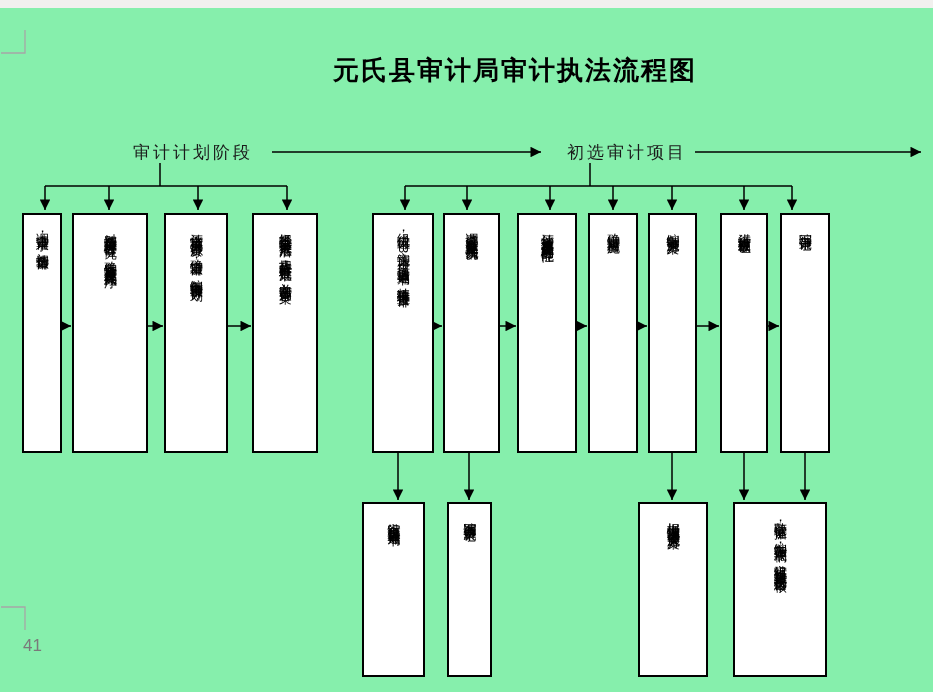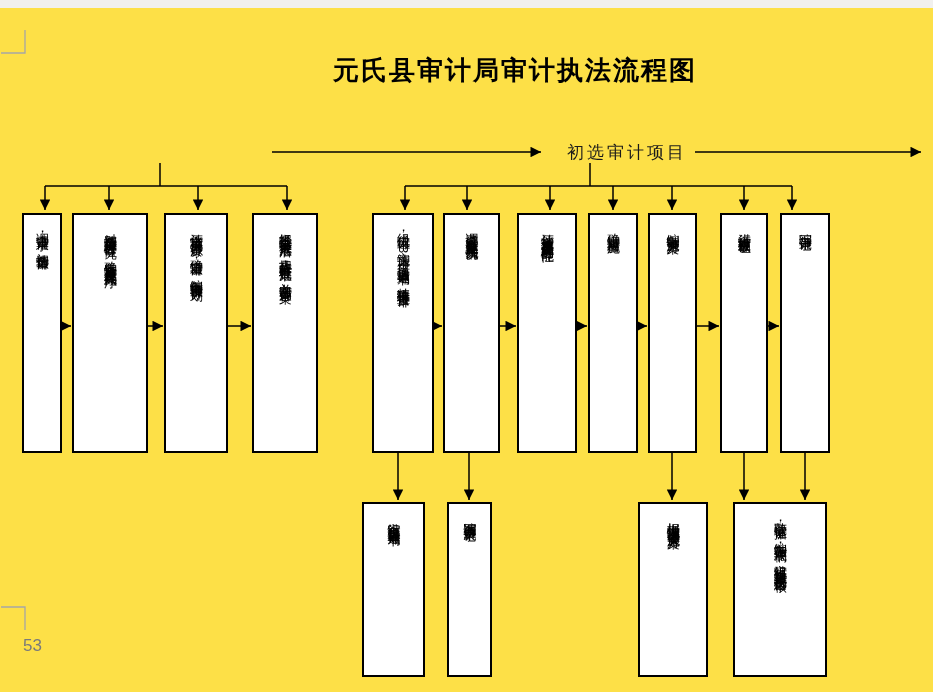--- a/index.html
+++ b/index.html
@@ -1,16 +1,16 @@
 <!DOCTYPE html>
 <html><head>
 <meta charset="utf-8">
 <style>
   html,body{margin:0;padding:0;background:#fff;}
-  .canvas{position:relative;width:933px;height:692px;background:#fde047;
+  .canvas{position:relative;width:933px;height:692px;background:#86efac;
           font-family:"Liberation Sans",sans-serif;overflow:hidden;}
   .top-strip{position:absolute;left:0;top:0;width:933px;height:8px;background:#f1f0ee;}
   .overlay{position:absolute;left:0;top:0;width:933px;height:692px;pointer-events:none;}
   .title{position:absolute;left:97px;top:53px;width:836px;text-align:center;
          font-size:26px;font-weight:bold;letter-spacing:2px;color:#000;}
   .phase{position:absolute;top:141px;font-size:17px;letter-spacing:3px;color:#1a1a1a;white-space:nowrap;}
   .phase.p1{left:133px;}
   .phase.p2{left:567px;}
   .box{position:absolute;border:2px solid #000;background:#fff;box-sizing:border-box;
        display:flex;justify-content:center;}
@@ -83,20 +83,21 @@
     </g>
 
     <g stroke="#a6a6a6" stroke-width="1.3" fill="none">
       <polyline points="25,30 25,53 1,53"></polyline>
       <polyline points="1,607 25,607 25,630"></polyline>
     </g>
   </svg>
 
   <div class="title">元氏县审计局审计执法流程图</div>
 
+  <div class="phase p1">审计计划阶段</div>
   <div class="phase p2">初选审计项目</div>
 
   <div class="box row1" style="left:22px;width:40px;">
     <div class="vtext">调查审计需求，初选审计项目</div>
   </div>
   <div class="box row1" style="left:72px;width:76px;">
     <div class="vtext">对初选审计项目进行可行性研究，确定备选审计项目及其优先顺序</div>
   </div>
   <div class="box row1" style="left:164px;width:64px;">
     <div class="vtext">评估审计机关可用审计资源，确定审计项目，编制年度审计项目计划</div>
@@ -133,14 +134,14 @@
   <div class="box row2" style="left:447px;width:45px;">
     <div class="vtext">编写调查了解记录</div>
   </div>
   <div class="box row2" style="left:638px;width:70px;">
     <div class="vtext">根据审计情况调整审计实施方案</div>
   </div>
   <div class="box row2" style="left:733px;width:94px;">
     <div class="vtext">获取审计证据，编制审计工作底稿，审计组组长对审计工作底稿进行审核</div>
   </div>
 
-  <div class="pageno">53</div>
+  <div class="pageno">41</div>
 </div>
 
 </body></html>

